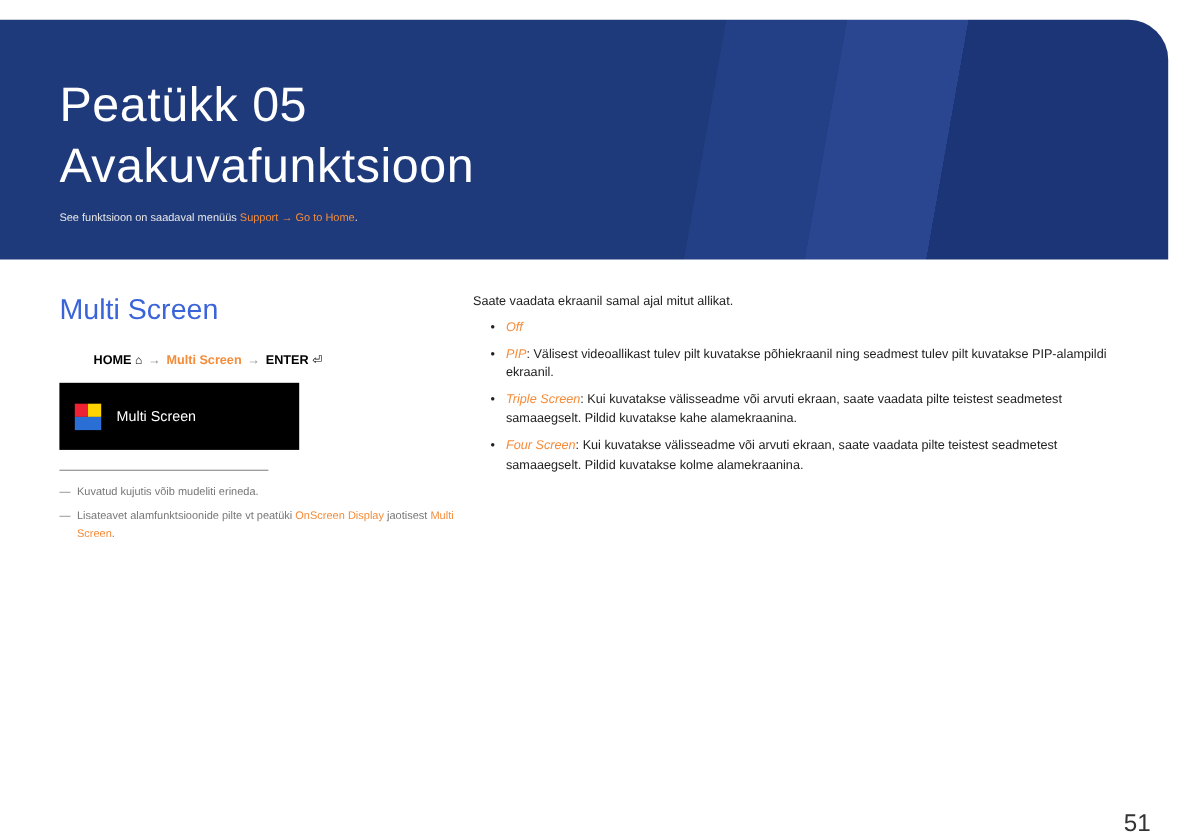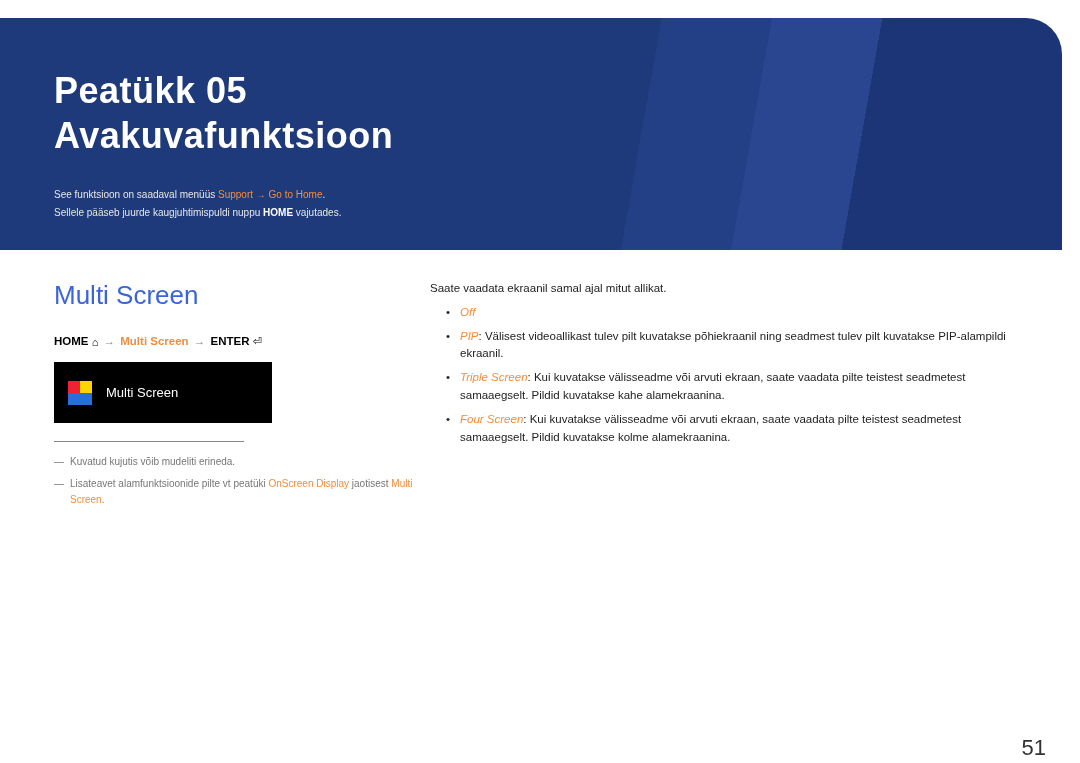--- a/index.html
+++ b/index.html
@@ -18,24 +18,24 @@
   }
   .banner {
     background: #1e3a7b;
     background: linear-gradient(100deg, #1e3a7b 0%, #1e3a7b 60%, #233f85 60%, #233f85 70%, #2a4690 70%, #2a4690 80%, #1c3576 80%);
     color: #fff;
     padding: 50px 54px 28px 54px;
     border-top-right-radius: 36px;
     margin: 18px 18px 0 0;
   }
   .banner h1 {
-    font-size: 36px;
-    font-weight: 700;
+    font-size: 44px;
+    font-weight: 400;
     line-height: 1.25;
-    margin-bottom: 28px;
+    margin-bottom: 12px;
     letter-spacing: 0.5px;
   }
   .banner .intro {
     font-size: 10px;
     line-height: 1.8;
     color: #e6e6e6;
   }
   .banner .intro .hl {
     color: #f58c3a;
   }
@@ -60,20 +60,21 @@
   .section-title {
     color: #3a64d8;
     font-size: 26px;
     font-weight: 400;
     margin-bottom: 24px;
   }
   .path {
     font-size: 11.5px;
     color: #000;
     margin-bottom: 14px;
+    margin-left: 31px;
   }
   .path .bold { font-weight: 700; }
   .path .hl { color: #f58c3a; font-weight: 700; }
   .path .arrow { color: #888; padding: 0 2px; }
   .path .icon-glyph { font-size: 11px; vertical-align: middle; }
   .preview {
     background: #000;
     width: 218px;
     height: 61px;
     display: flex;
@@ -140,23 +141,20 @@
 
   <div class="banner">
     <h1>
       <span>Peatükk  05</span><br>
       <span>Avakuvafunktsioon</span>
     </h1>
     <div class="intro">
       <div>
         <span>See funktsioon on saadaval menüüs </span><span class="hl">Support → Go to Home</span><span>.</span>
       </div>
-      <div>
-        <span>Sellele pääseb juurde kaugjuhtimispuldi nuppu </span><span class="bold">HOME</span><span> vajutades.</span>
-      </div>
     </div>
   </div>
 
   <div class="content">
 
     <div class="left">
       <div class="section-title">Multi Screen</div>
 
       <div class="path">
         <span class="bold">HOME</span>

